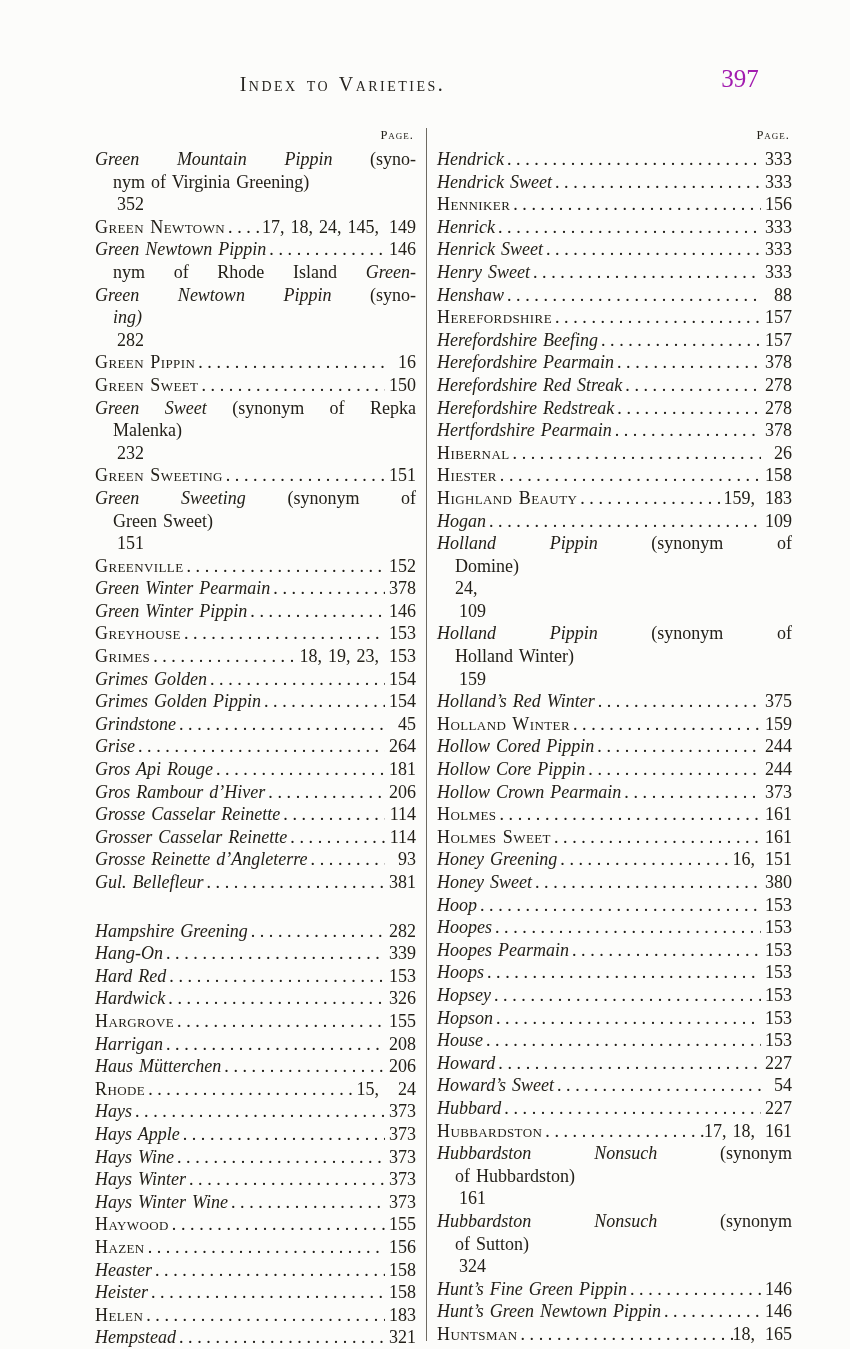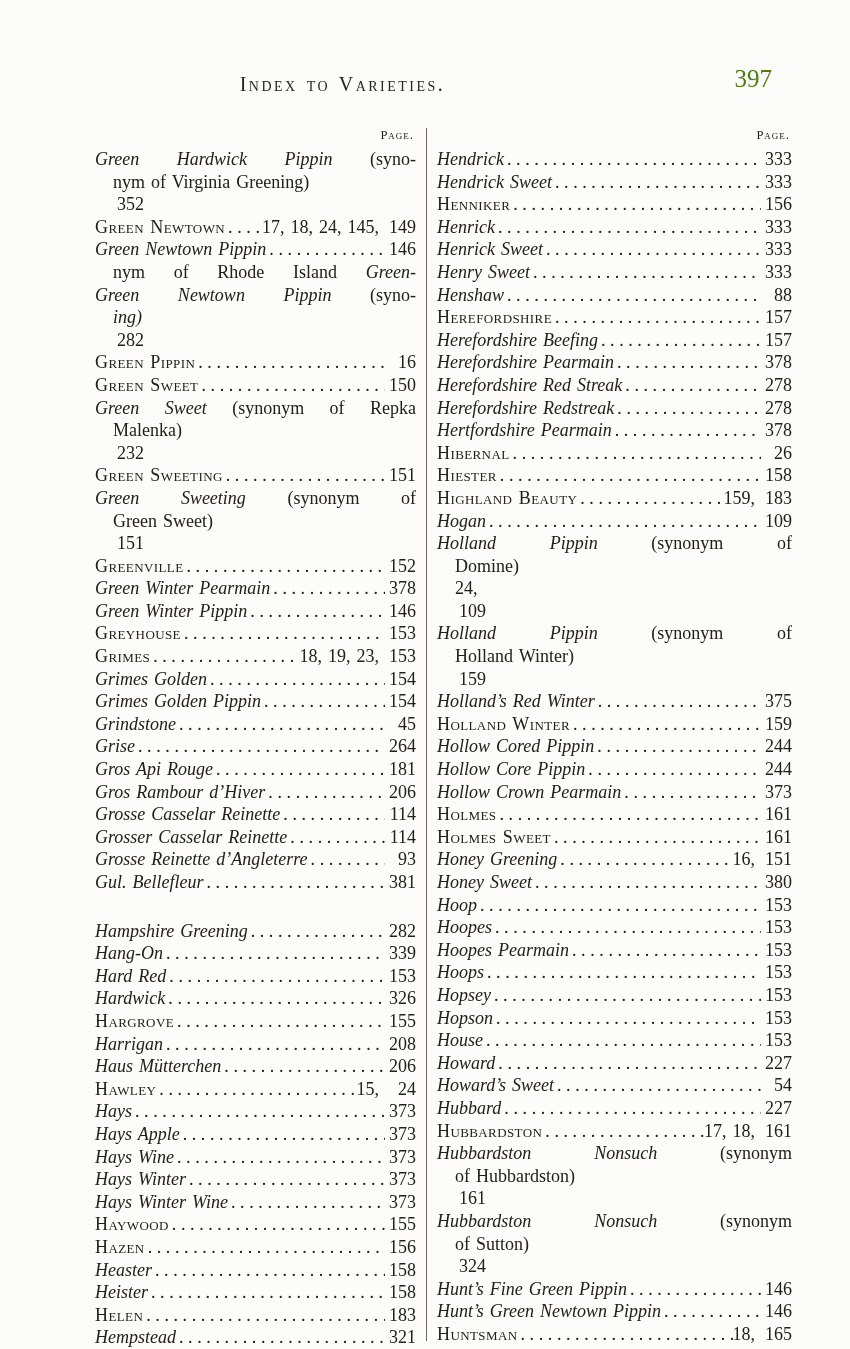--- a/index.html
+++ b/index.html
@@ -7,21 +7,21 @@
     width:850px;height:1349px;position:relative;overflow:hidden;
     background:#f7f7f4;
   }
   .sheet{
     position:absolute;inset:0;background:#fcfcfa;color:#232019;
     font-family:"Liberation Serif","DejaVu Serif",serif;
     font-size:18px;line-height:22.6px;word-spacing:1.5px;
   }
   .running-head{position:absolute;top:73px;left:0;width:685px;text-align:center;}
   .running-title{font-variant:small-caps;font-size:20px;letter-spacing:2.5px;color:#282520;}
-  .folio{position:absolute;top:68px;left:708px;width:64px;text-align:right;font-size:25px;color:#4d7c0f;}
+  .folio{position:absolute;top:68px;left:708px;width:64px;text-align:center;font-size:25px;color:#a21caf;}
   .content{position:absolute;left:95px;top:124px;display:flex;align-items:stretch;}
   .col-left{width:321px;}
   .col-right{width:355px;}
   .divider{width:1px;background:#6e6a62;margin:4px 10px 8px 10px;}
   .col-head{
     height:24px;text-align:right;font-variant:small-caps;
     font-size:12.5px;letter-spacing:1px;padding-right:2px;word-spacing:0;
   }
   .line{display:flex;align-items:baseline;}
   .line.just{display:block;text-align:justify;text-align-last:justify;}
@@ -46,21 +46,21 @@
   <div class="running-head">
     <span class="running-title">Index to Varieties.</span>
   </div>
   <div class="folio">397</div>
 
   <div class="content">
     <div class="col-left">
       <div class="col-head">Page.</div>
       <div id="col-left-entries">
           <div class="entry">
-            <div class="line just"><span class="nm"><span class="s-i">Green Hardwick Pippin </span><span class="s-r">(syno-</span></span></div>
+            <div class="line just"><span class="nm"><span class="s-i">Green Mountain Pippin </span><span class="s-r">(syno-</span></span></div>
             <div class="line ind">
               <span class="nm"><span class="s-r">nym of Virginia Greening)</span></span>
               <span class="dots"></span>
               <span class="pg">352</span>
             </div>
           </div>
           <div class="entry">
             <div class="line">
               <span class="nm"><span class="s-sc">Green Newtown</span></span>
               <span class="dots"></span>
@@ -272,21 +272,21 @@
           </div>
           <div class="entry">
             <div class="line">
               <span class="nm"><span class="s-i">Haus Mütterchen</span></span>
               <span class="dots"></span>
               <span class="pg">206</span>
             </div>
           </div>
           <div class="entry">
             <div class="line">
-              <span class="nm"><span class="s-sc">Hawley</span></span>
+              <span class="nm"><span class="s-sc">Rhode</span></span>
               <span class="dots"></span>
               <span class="refs">15, </span>
               <span class="pg">24</span>
             </div>
           </div>
           <div class="entry">
             <div class="line">
               <span class="nm"><span class="s-i">Hays</span></span>
               <span class="dots"></span>
               <span class="pg">373</span>

